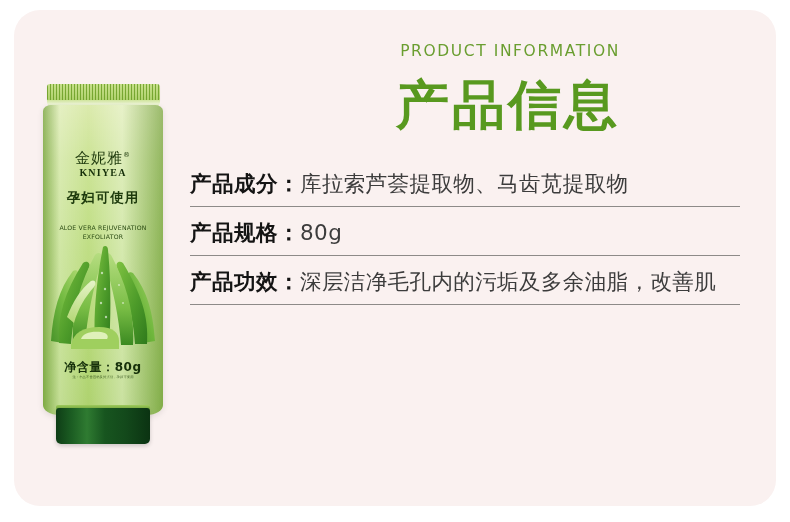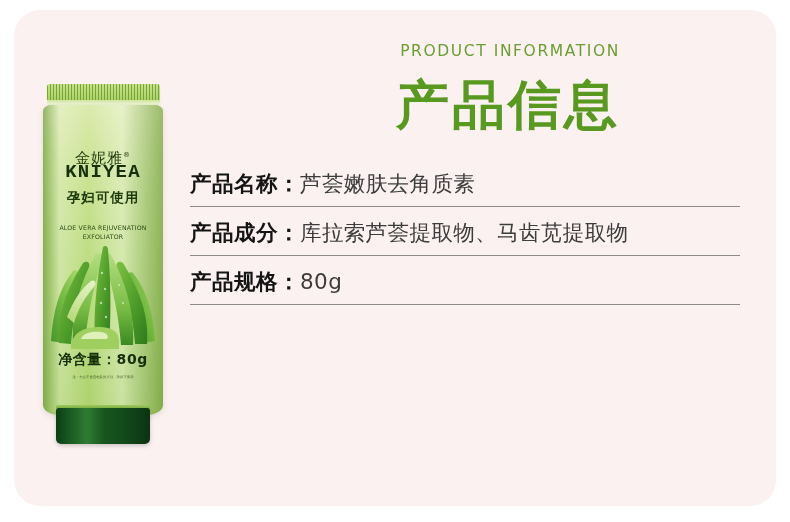--- a/index.html
+++ b/index.html
@@ -161,22 +161,22 @@
   }
   .brand-cn sup {
     font-size: 7px;
     vertical-align: super;
   }
   .brand-en {
     position: absolute;
     left: 0; right: 0;
     top: 60px;
     text-align: center;
-    font-family: Liberation Mono, monospace;
-    font-size: 19px;
+    font-family: Liberation Serif, serif;
+    font-size: 10px;
     line-height: 15px;
     font-weight: 700;
     color: #16300a;
     letter-spacing: 1.2px;
   }
   .prod-cn {
     position: absolute;
     left: 0; right: 0;
     top: 84px;
     text-align: center;
@@ -204,23 +204,23 @@
     top: 140px;
     height: 110px;
     overflow: hidden;
   }
   .aloe-area svg { display: block; }
 
   
   .net-wt {
     position: absolute;
     left: 0; right: 0;
-    top: 248px;
-    text-align: center;
-    font-size: 14px;
+    top: 256px;
+    text-align: center;
+    font-size: 12px;
     line-height: 12px;
     color: #16300a;
     font-weight: 700;
     letter-spacing: 0.6px;
   }
   .fine-print {
     position: absolute;
     left: 8px; right: 8px;
     top: 270px;
     text-align: center;
@@ -343,29 +343,29 @@
       <div class="net-wt">净含量：80g</div>
       <div class="fine-print">注：本品不含酒精及荧光剂，孕妇可使用</div>
     </div>
 
     <div class="tube-cap-rim"></div>
     <div class="tube-cap"></div>
   </div>
 
   <div class="info-list">
 
-    <div class="info-row">
-      <span class="line"><span class="lbl">产品名称：</span><span class="val">芦荟嫩肤去角质素</span></span>
-    </div>
 
     <div class="info-row">
       <span class="line"><span class="lbl">产品成分：</span><span class="val">库拉索芦荟提取物、马齿苋提取物</span></span>
     </div>
 
     <div class="info-row">
       <span class="line"><span class="lbl">产品规格：</span><span class="val">80g</span></span>
     </div>
 
+    <div class="info-row tall">
+      <span class="line"><span class="lbl">产品功效：</span><span class="val">深层洁净毛孔内的污垢及多余油脂，改善肌</span></span>
+    </div>
 
 
   </div>
 
 </div>
 
 </body></html>

